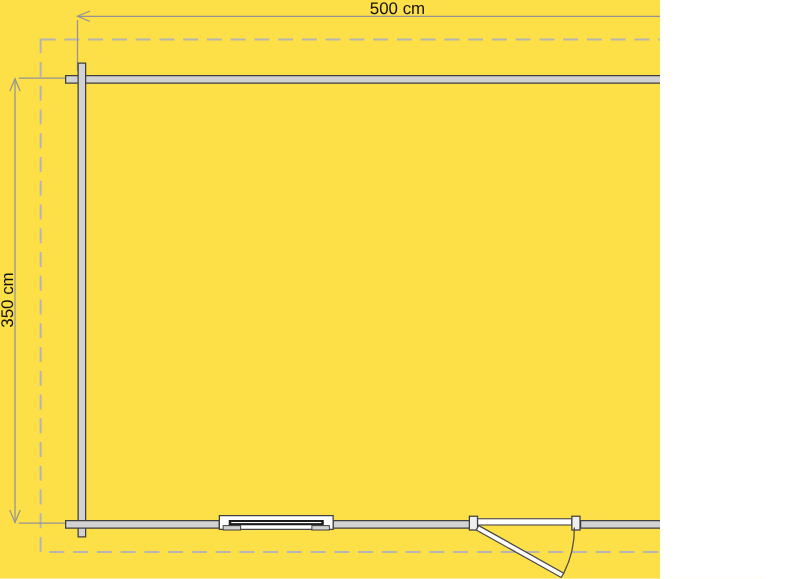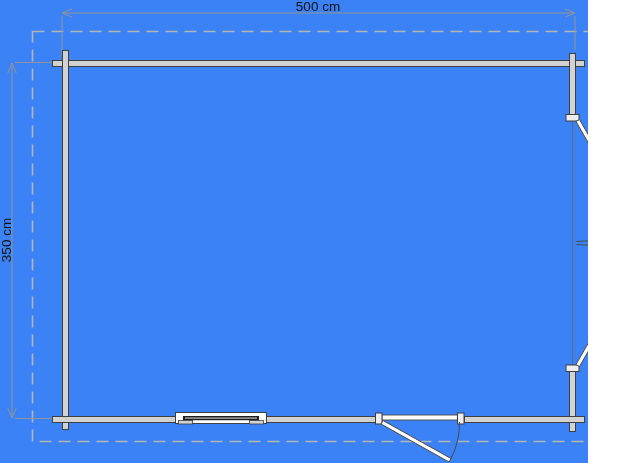--- a/index.html
+++ b/index.html
@@ -1,17 +1,17 @@
 <!DOCTYPE html>
 <html><head>
 <meta charset="utf-8">
 <style>
   html,body{margin:0;padding:0;background:#ffffff;}
   .stage{
-    position:relative;width:588px;height:463px;background:#3b82f6;overflow:hidden;
+    position:relative;width:528px;height:463px;background:#fde047;overflow:hidden;
     font-family:"Liberation Sans", sans-serif;
   }
   svg{display:block;}
   text{font-family:"Liberation Sans", sans-serif;}
 </style>
 </head>
 <body>
 
 <div class="stage">
   <svg width="640" height="463" viewBox="0 0 640 463">

